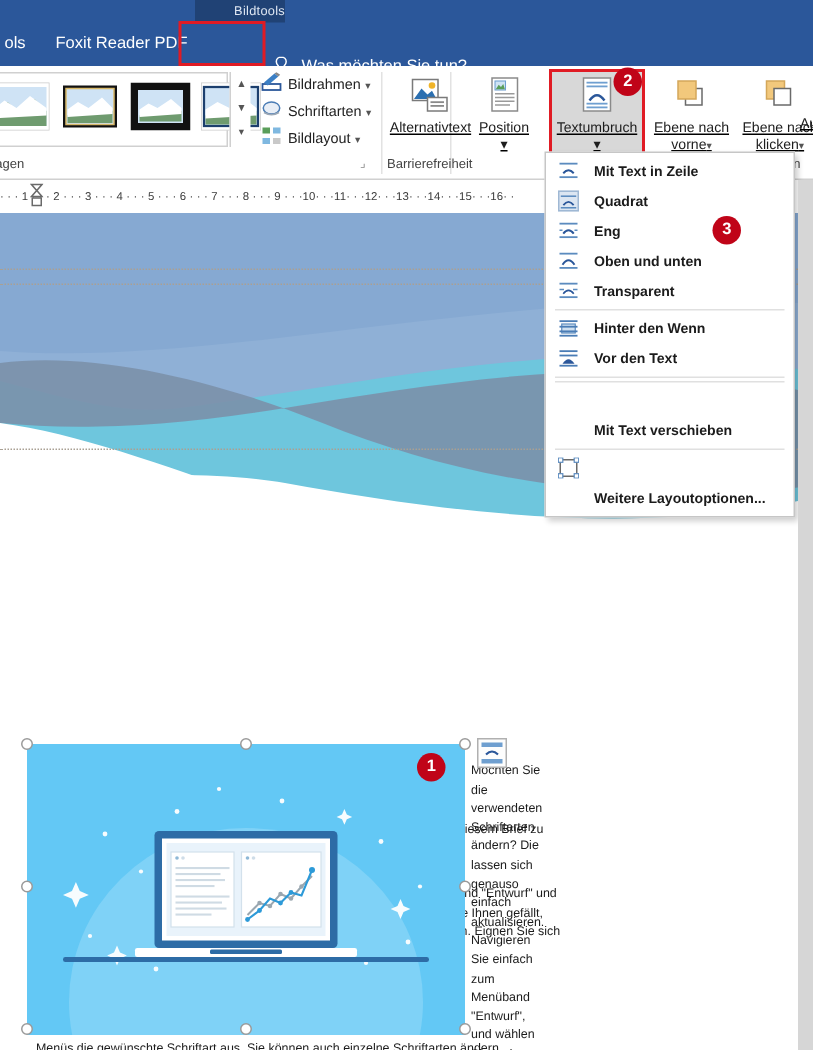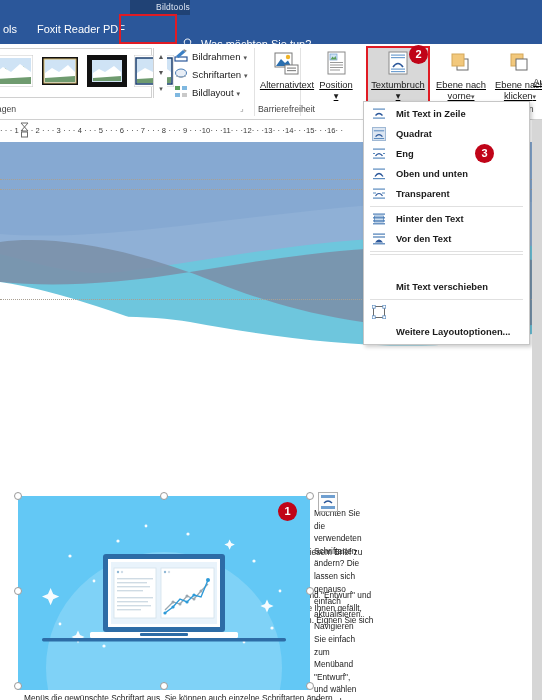--- a/index.html
+++ b/index.html
@@ -512,21 +512,21 @@
 
     <div class="mi">
       <span class="mic">
         <svg width="14" height="14" viewBox="0 0 14 14">
           <rect x="2.5" y="4" width="9" height="6" fill="#cfe0f0" stroke="#5b8bbf" stroke-width=".8"></rect>
           <rect x="1" y="1.5" width="12" height="1.2" fill="#4a7cb5"></rect>
           <rect x="1" y="5.2" width="12" height="1.2" fill="#4a7cb5"></rect>
           <rect x="1" y="8.3" width="12" height="1.2" fill="#4a7cb5"></rect>
           <rect x="1" y="11.2" width="12" height="1.2" fill="#4a7cb5"></rect>
         </svg>
-      </span><span>Hinter den Text</span>
+      </span><span>Hinter den Wenn</span>
     </div>
 
     <div class="mi">
       <span class="mic">
         <svg width="14" height="14" viewBox="0 0 14 14">
           <rect x="1" y="1.5" width="12" height="1.2" fill="#4a7cb5"></rect>
           <rect x="1" y="4.4" width="12" height="1.2" fill="#4a7cb5"></rect>
           <rect x="1" y="11.2" width="12" height="1.2" fill="#4a7cb5"></rect>
           <path d="M3 10.5 q4 -6 8 0 Z" fill="#2b579a"></path>
         </svg>

